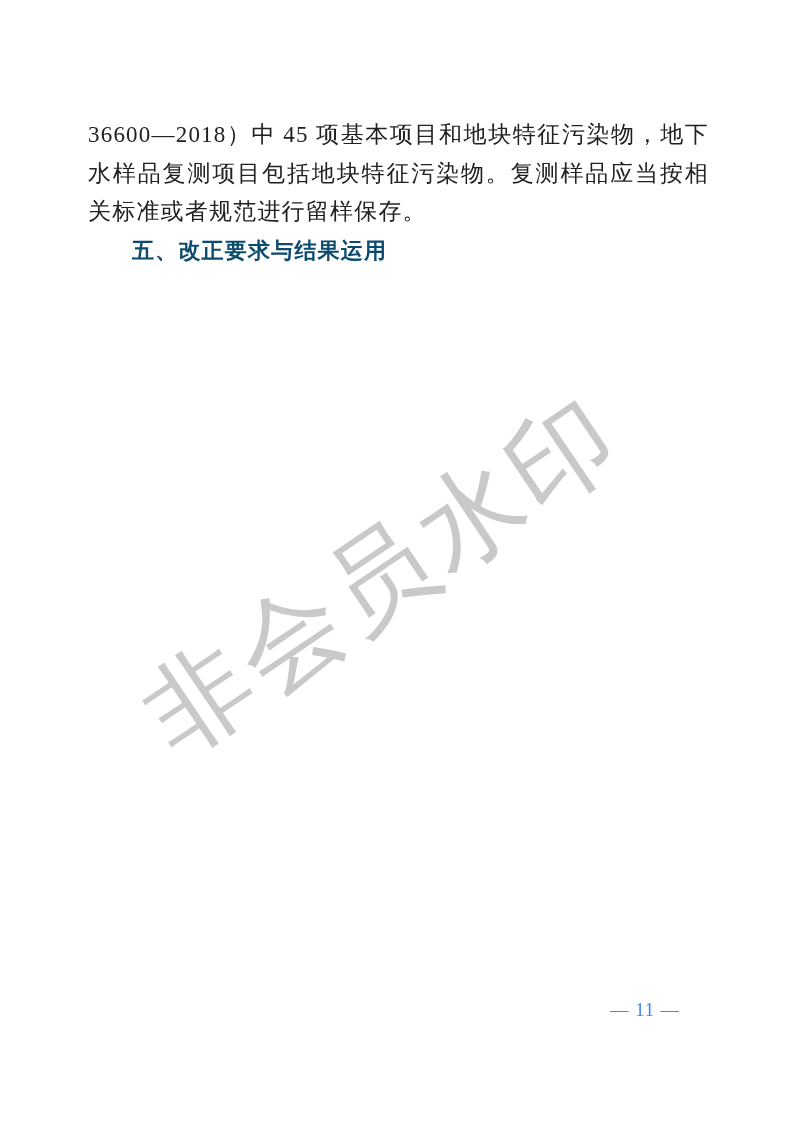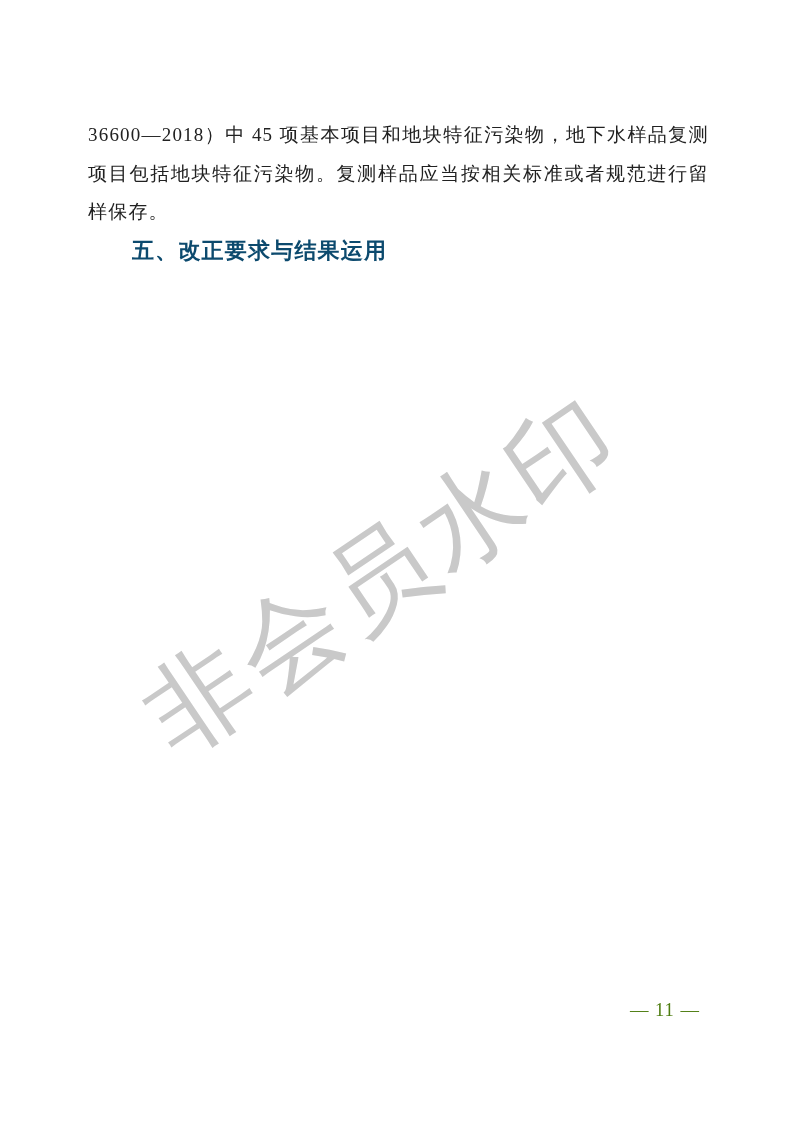--- a/index.html
+++ b/index.html
@@ -27,21 +27,21 @@
     z-index: 0;
     user-select: none;
   }
   .text-block {
     position: absolute;
     left: 88px; top: 116px;
     width: 621px;
     z-index: 1;
   }
   .para {
-    font-size: 19px;
+    font-size: 23px;
     line-height: 38.6px;
     letter-spacing: 1.2px;
     color: #212121;
     text-align: justify;
     text-justify: inter-ideograph;
     text-indent: 2em;
   }
   .para.no-indent { text-indent: 0; }
   .heading {
     font-family: "Liberation Sans", "DejaVu Sans", sans-serif;
@@ -52,22 +52,22 @@
     color: #0c4a6e;
     text-indent: 2em;
   }
   .page-number {
     position: absolute;
     left: 610px; top: 999px;
     width: 90px;
     font-size: 18.5px;
     line-height: 22px;
     letter-spacing: 1px;
-    color: #4d7c0f;
-    text-align: right;
+    color: #3b82f6;
+    text-align: left;
     z-index: 1;
     white-space: nowrap;
   }
 </style>
 </head>
 <body>
 
 <div class="page">
 
   <div class="watermark">非会员水印</div>

